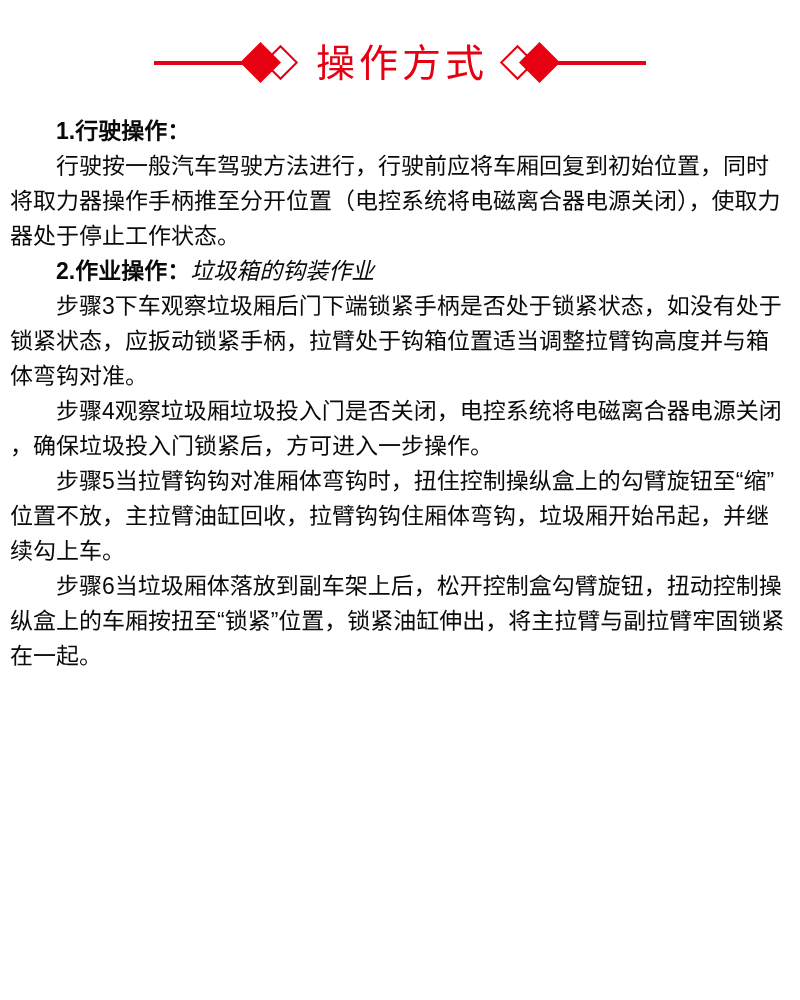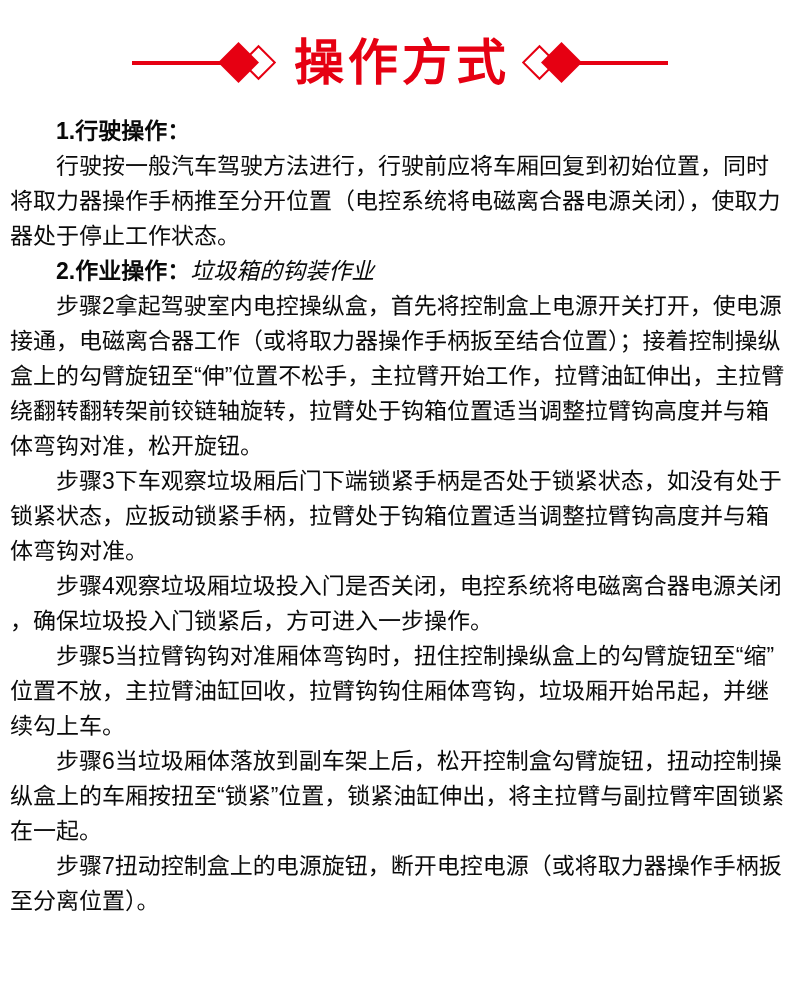--- a/index.html
+++ b/index.html
@@ -57,22 +57,22 @@
     width: 25px; height: 25px;
     border: 2px solid var(--accent);
     z-index: 1;
   }
   .dgroup.left  .dia.filled  { left: 2px;  top: 9px; }
   .dgroup.left  .dia.outline { left: 24px; top: 11px; }
   .dgroup.right .dia.filled  { left: 25px; top: 9px; }
   .dgroup.right .dia.outline { left: 5px;  top: 11px; }
 
   .title {
-    font-size: 50px;
-    font-weight: 700;
+    font-size: 39px;
+    font-weight: 400;
     color: var(--accent);
     letter-spacing: 4px;
     margin: 0 12px 0 16px;
     white-space: nowrap;
     line-height: 1;
   }
 
   
   .content {
     margin-top: 24px;
@@ -115,22 +115,20 @@
   </div>
 
   <div class="content">
 
     <p class="heading"><span>1.行驶操作：</span></p>
 
     <p>行驶按一般汽车驾驶方法进行，行驶前应将车厢回复到初始位置，同时将取力器操作手柄推至分开位置（电控系统将电磁离合器电源关闭），使取力器处于停止工作状态。</p>
 
     <p class="heading"><span>2.作业操作：</span><span class="suffix">垃圾箱的钩装作业</span></p>
 
-    <p>步骤2拿起驾驶室内电控操纵盒，首先将控制盒上电源开关打开，使电源接通，电磁离合器工作（或将取力器操作手柄扳至结合位置）；接着控制操纵盒上的勾臂旋钮至“伸”位置不松手，主拉臂开始工作，拉臂油缸伸出，主拉臂绕翻转翻转架前铰链轴旋转，拉臂处于钩箱位置适当调整拉臂钩高度并与箱体弯钩对准，松开旋钮。</p>
     <p>步骤3下车观察垃圾厢后门下端锁紧手柄是否处于锁紧状态，如没有处于锁紧状态，应扳动锁紧手柄，拉臂处于钩箱位置适当调整拉臂钩高度并与箱体弯钩对准。</p>
     <p>步骤4观察垃圾厢垃圾投入门是否关闭，电控系统将电磁离合器电源关闭，确保垃圾投入门锁紧后，方可进入一步操作。</p>
     <p>步骤5当拉臂钩钩对准厢体弯钩时，扭住控制操纵盒上的勾臂旋钮至“缩”位置不放，主拉臂油缸回收，拉臂钩钩住厢体弯钩，垃圾厢开始吊起，并继续勾上车。</p>
     <p>步骤6当垃圾厢体落放到副车架上后，松开控制盒勾臂旋钮，扭动控制操纵盒上的车厢按扭至“锁紧”位置，锁紧油缸伸出，将主拉臂与副拉臂牢固锁紧在一起。</p>
-    <p>步骤7扭动控制盒上的电源旋钮，断开电控电源（或将取力器操作手柄扳至分离位置）。</p>
 
   </div>
 
 </div>
 
 </body></html>

